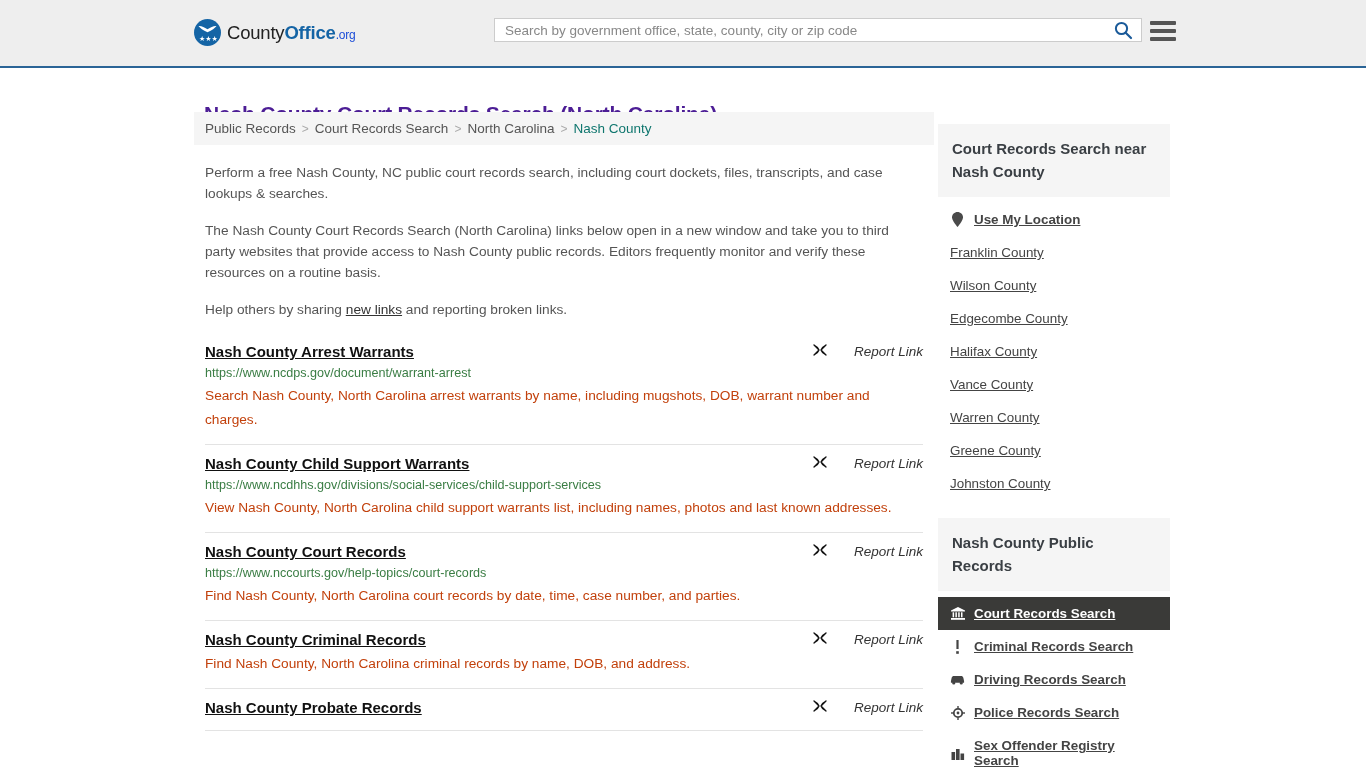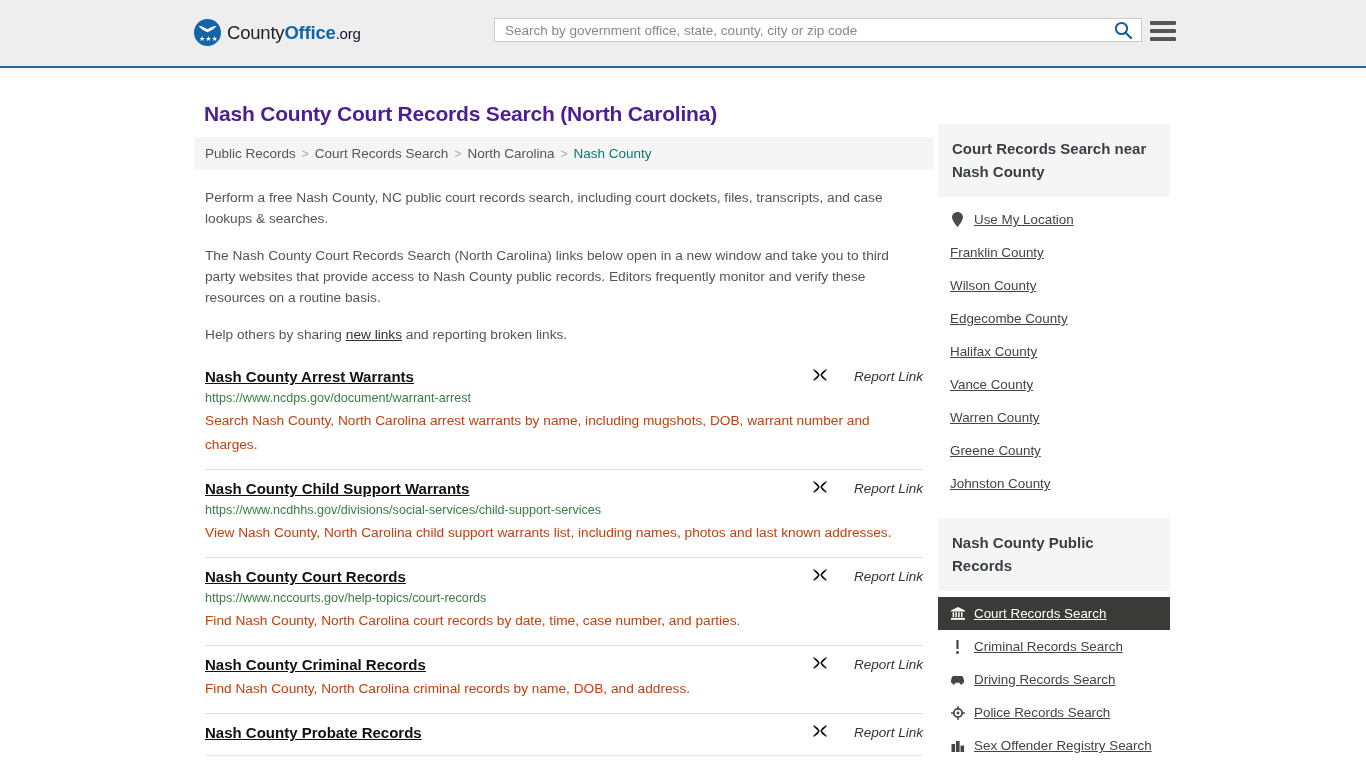--- a/index.html
+++ b/index.html
@@ -55,21 +55,21 @@
     letter-spacing: 0;
   }
   .logo-text {
     font-size: 18.5px;
     letter-spacing: -0.2px;
     color: #222222;
     white-space: nowrap;
   }
   .logo-text .bold-blue { color: #1464a5; font-weight: bold; }
   .logo-text .county { color: #222222; }
-  .logo-text .org { color: #0f172a; font-size: 15px; }
+  .logo-text .org { color: #1d4ed8; font-size: 12px; }
 
   .search-wrap {
     position: absolute;
     left: 494px; top: 18px;
     width: 648px; height: 24px;
     background: #ffffff;
     border: 1px solid #cccccc;
     display: flex;
     align-items: center;
   }
@@ -117,21 +117,21 @@
   .page-title {
     position: absolute;
     left: 204px; top: 20px;
     font-size: 21px;
     font-weight: bold;
     color: #4c1d95;
     letter-spacing: -0.2px;
   }
   .content-col {
     position: absolute;
-    left: 194px; top: 69px;
+    left: 194px; top: 44px;
     width: 740px;
   }
   .side-col {
     position: absolute;
     left: 938px; top: 56px;
     width: 232px;
   }
 
   
   .breadcrumb {
@@ -233,20 +233,21 @@
     display: flex;
     align-items: center;
     gap: 9px;
     padding: 9px 12px;
     font-size: 13.4px;
     cursor: pointer;
   }
   .panel-item .txt {
     color: #444444;
     text-decoration: underline;
+    font-weight: bold;
   }
   .panel-item.active {
     background: #3a3a38;
   }
   .panel-item.active .txt { color: #ffffff; }
   .panel-item .ico {
     width: 15px;
     height: 15px;
     flex: none;
     display: flex;

